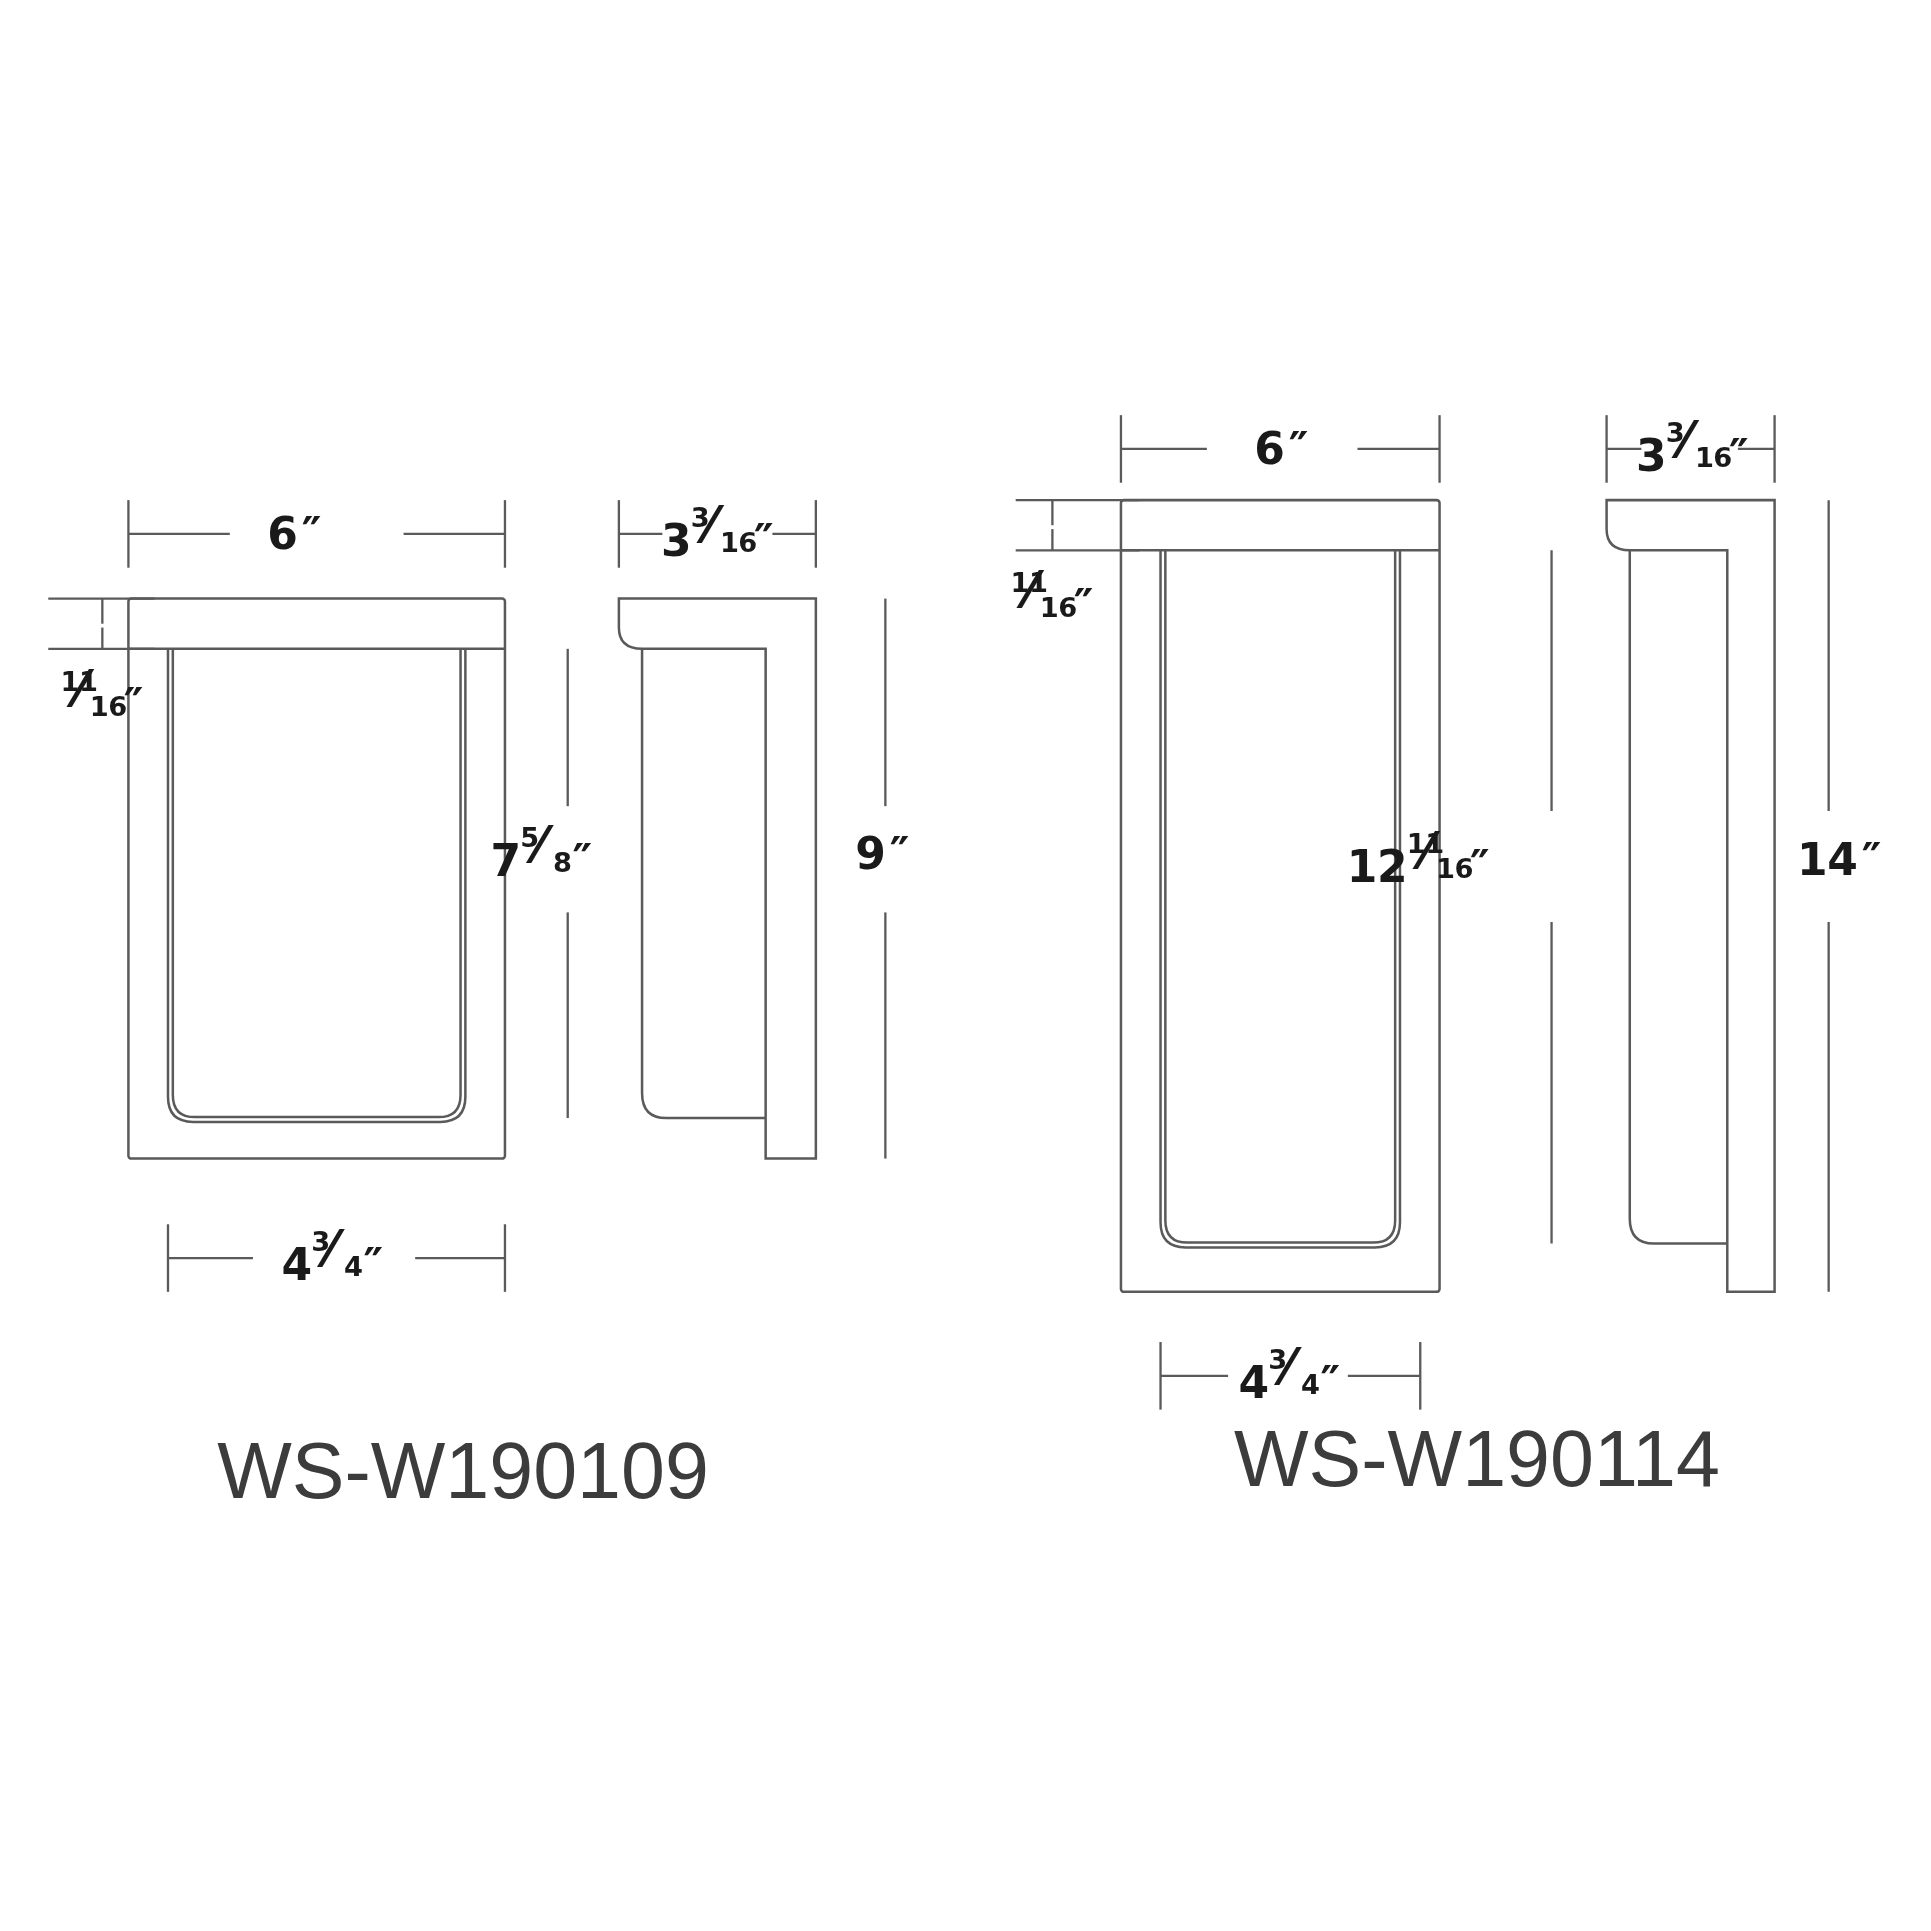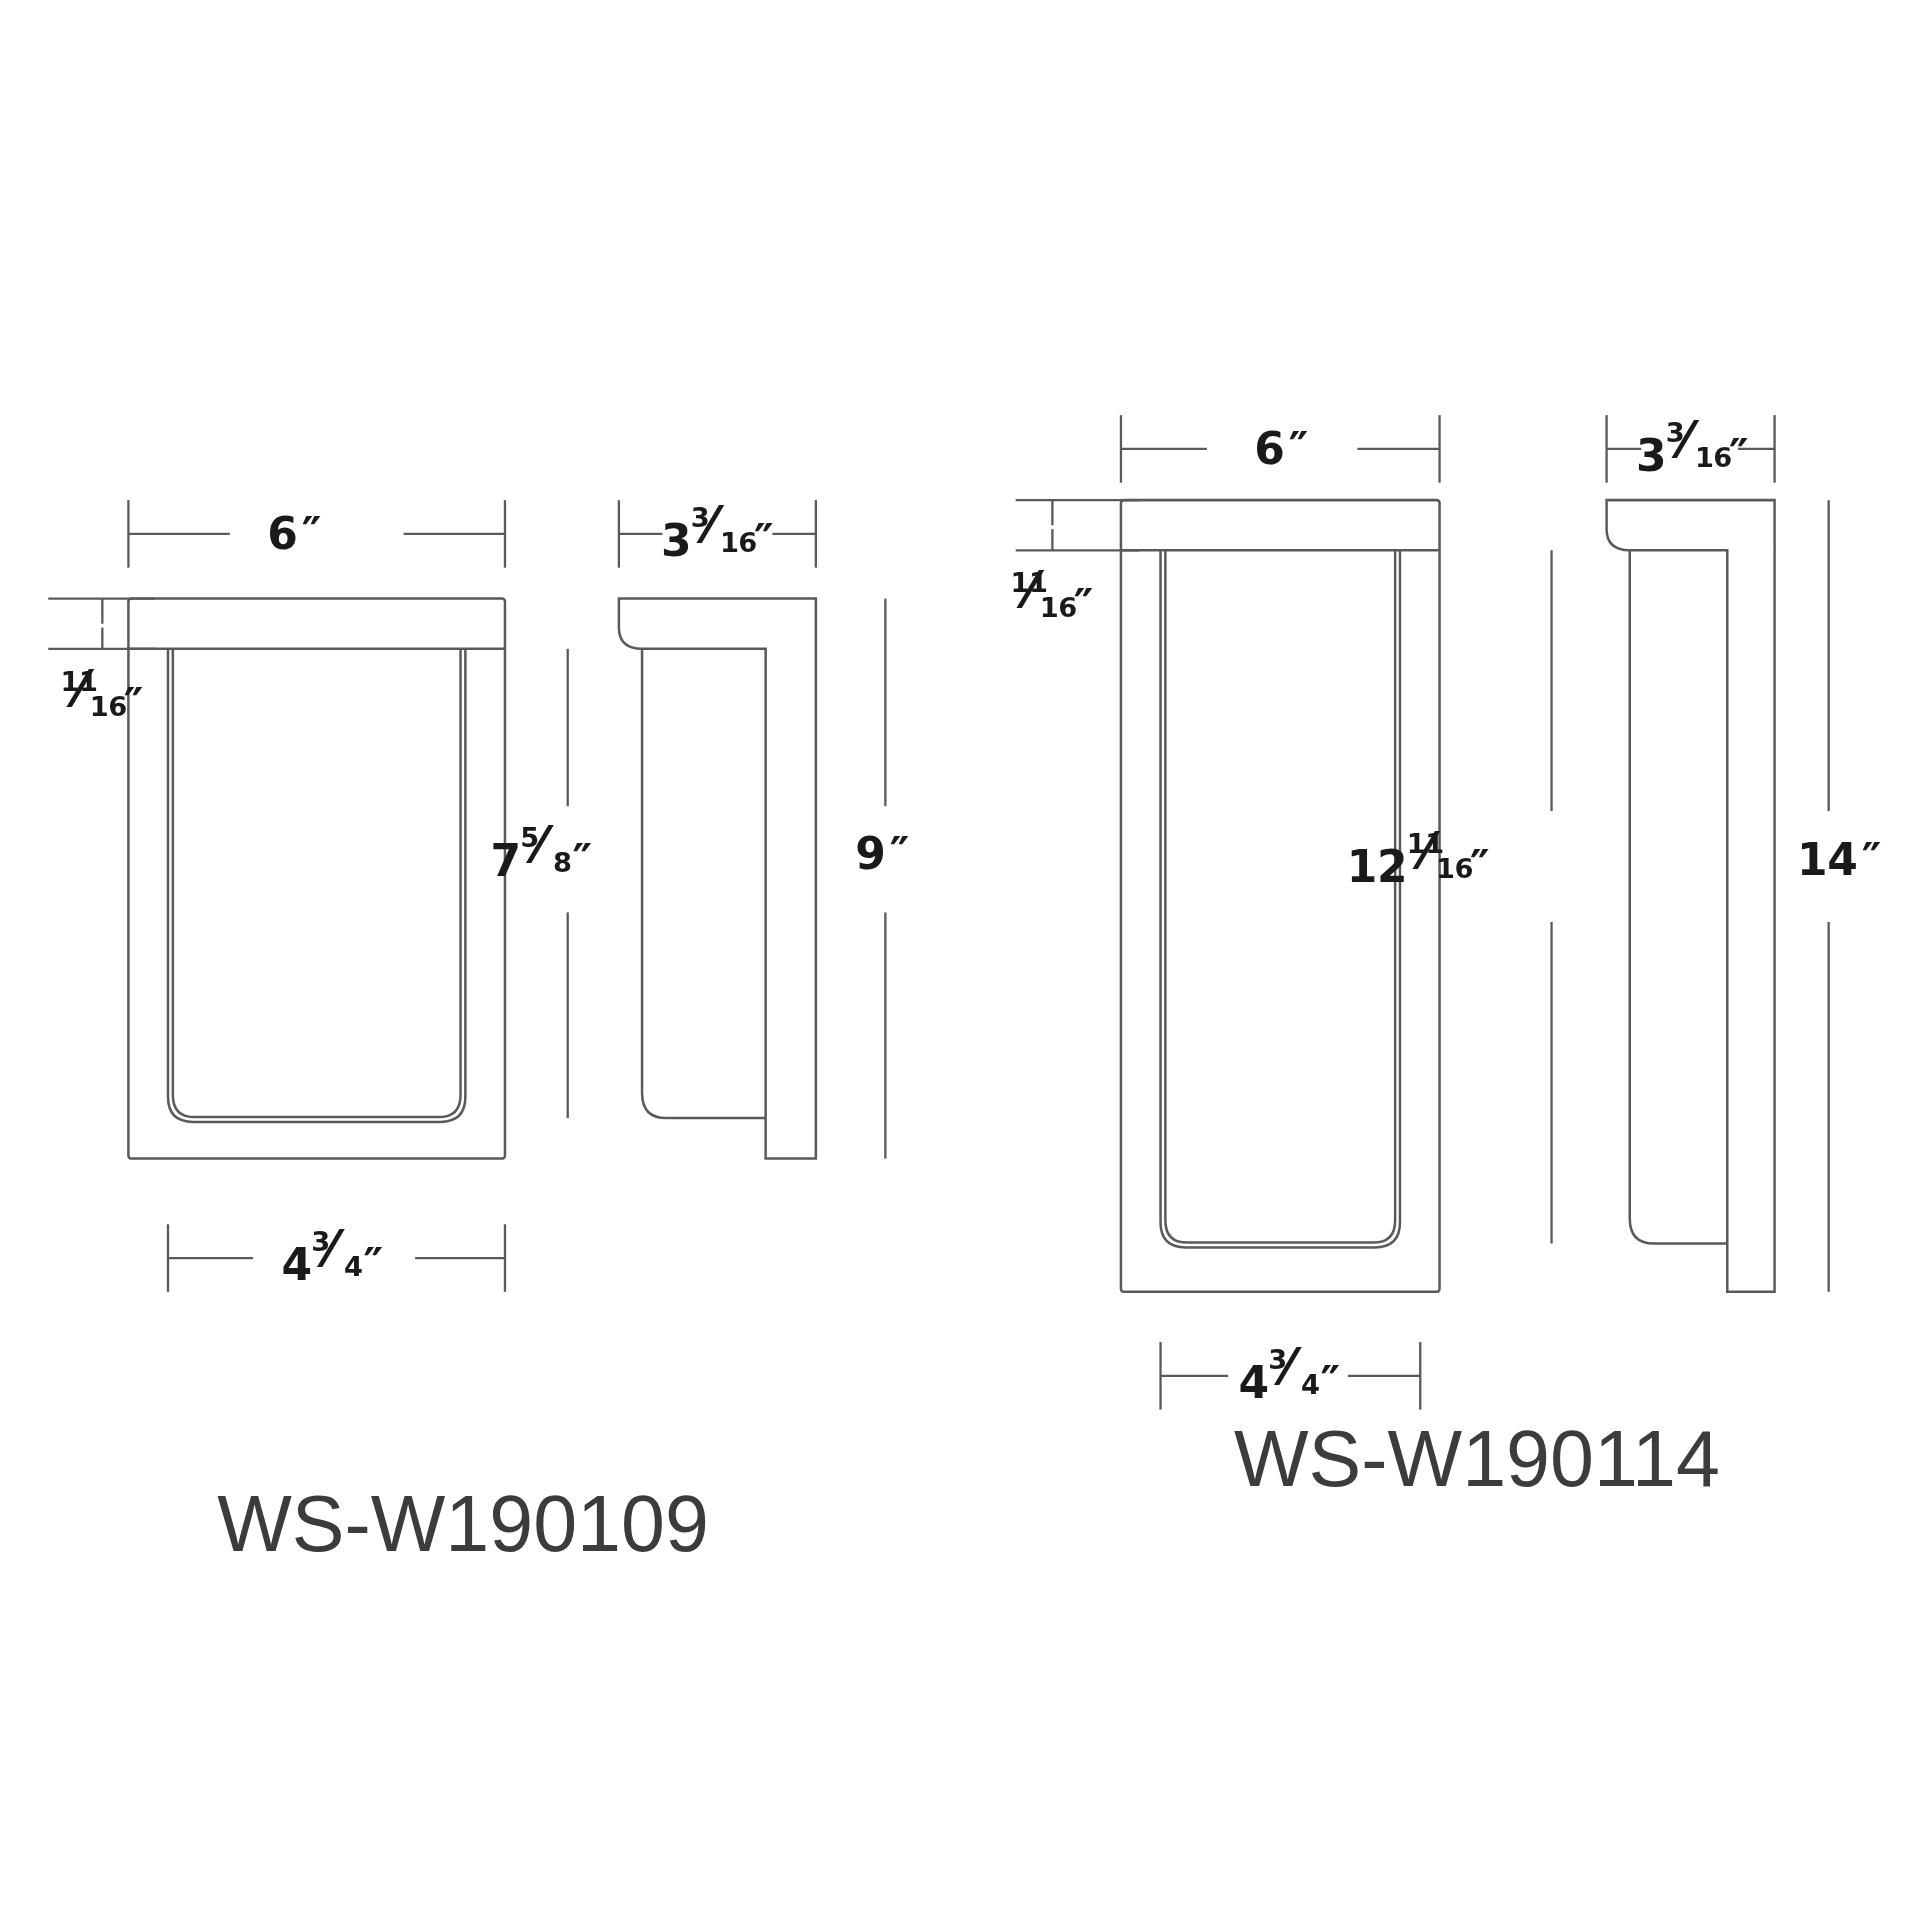--- a/index.html
+++ b/index.html
@@ -218,21 +218,21 @@
   </div>
 
   <div class="label dim-label" style="left:882px; top:832px; transform:translateX(-50%);">
     <span class="whole">9</span><span class="prime">″</span>
   </div>
 
   <div class="label dim-label" style="left:332px; top:1236px; transform:translateX(-50%);">
     <span class="whole">4</span><span class="frac"><span class="num">3</span><span class="slash">⁄</span><span class="den">4</span></span><span class="prime">″</span>
   </div>
 
-  <div class="label model-label" style="left:463px; top:1484px; transform:translateX(-50%);">WS-W190109</div>
+  <div class="label model-label" style="left:463px; top:1431px; transform:translateX(-50%);">WS-W190109</div>
 
   <div class="label dim-label" style="left:1281px; top:427px; transform:translateX(-50%);">
     <span class="whole">6</span><span class="prime">″</span>
   </div>
 
   <div class="label dim-label" style="left:1052px; top:577px; transform:translateX(-50%);">
     <span class="frac w2"><span class="num">11</span><span class="slash">⁄</span><span class="den">16</span></span><span class="prime">″</span>
   </div>
 
   <div class="label dim-label" style="left:1692px; top:427px; transform:translateX(-50%);">

